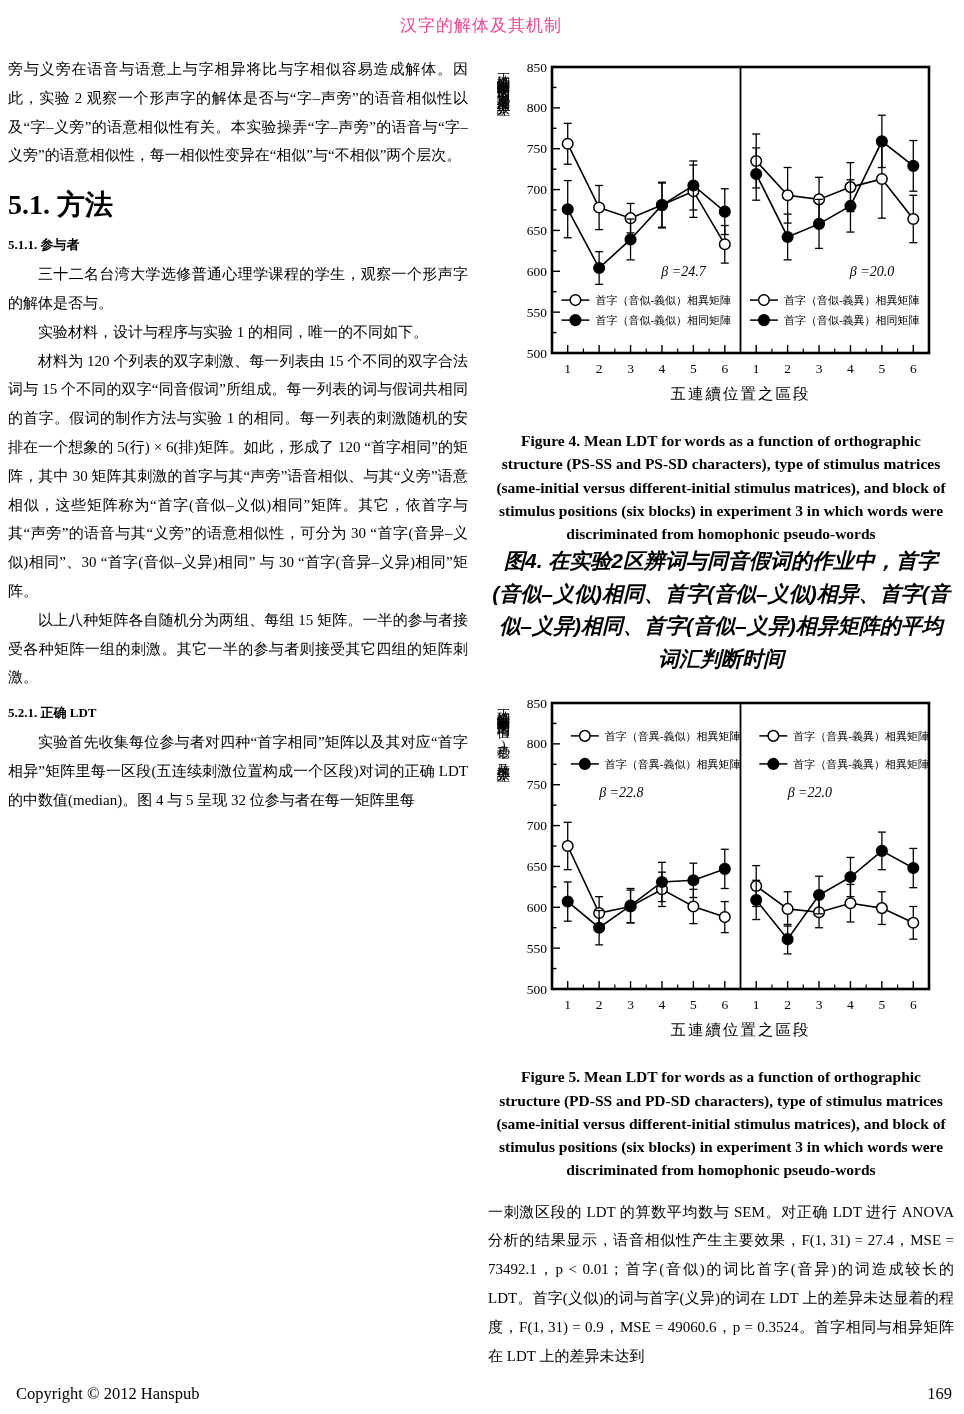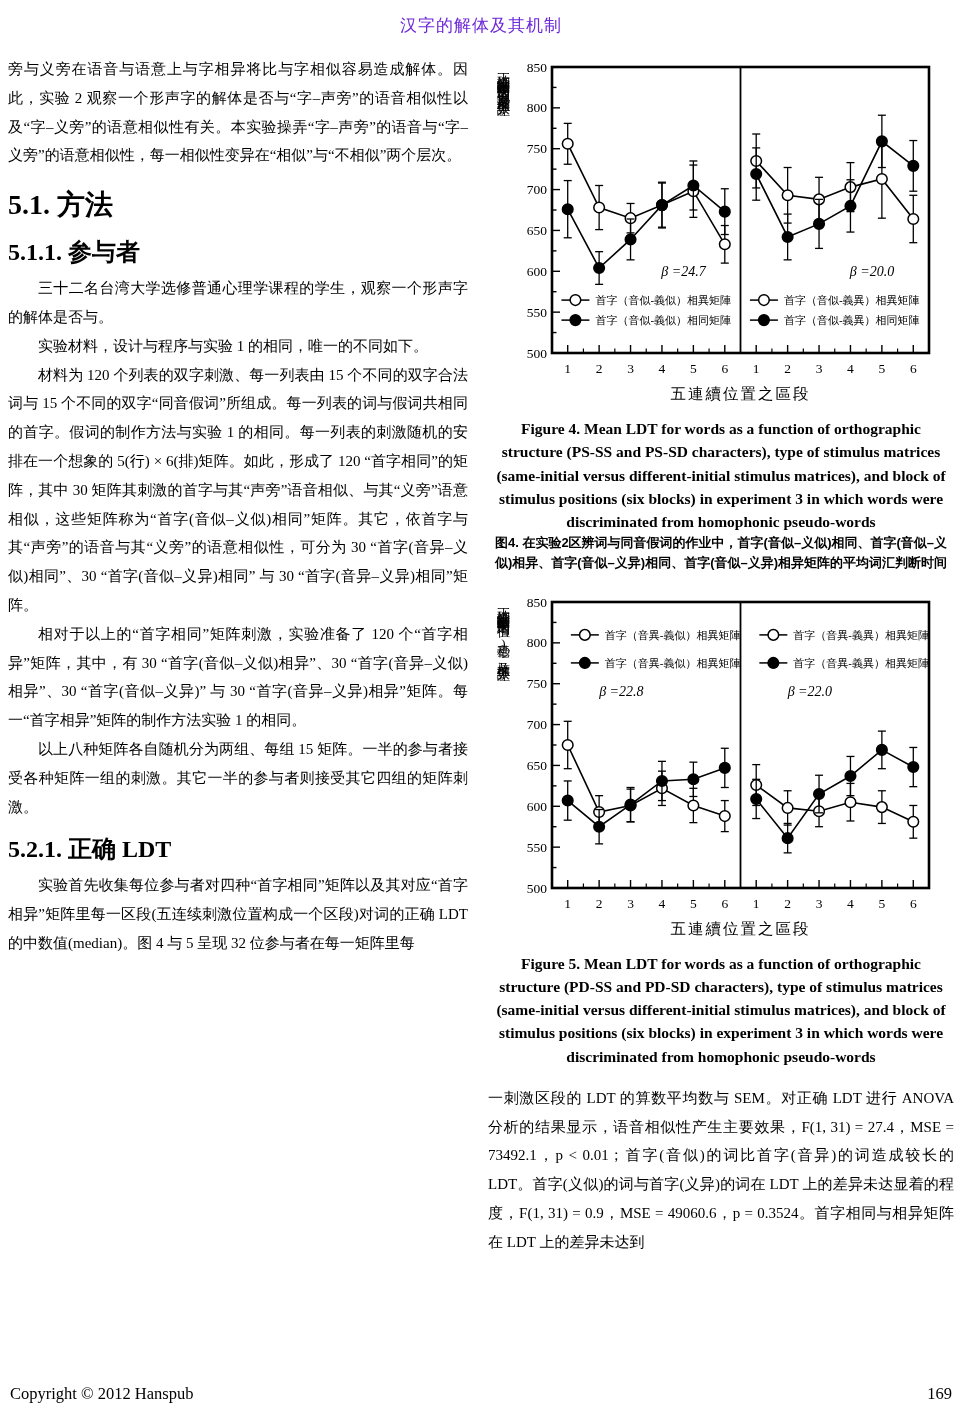--- a/index.html
+++ b/index.html
@@ -3,81 +3,80 @@
 <meta charset="utf-8">
 <style>
   html,body{margin:0;padding:0;}
   body{
     width:964px;height:1414px;background:#ffffff;color:#000;
     font-family:"Liberation Serif","DejaVu Serif",serif;
     position:relative;overflow:hidden;
   }
   .page{padding:10px 10px 0 8px;}
   .header{
-    text-align:center;font-size:17px;color:#6d28d9;
+    text-align:center;font-size:17px;color:#ec4899;
     margin:4px 0 18px 0;letter-spacing:1px;
   }
   .columns{display:flex;gap:20px;}
   .col-left{width:460px;flex:0 0 460px;}
   .col-right{width:466px;flex:0 0 466px;}
 
   
   .body-p{
     font-size:15px;line-height:1.92;text-align:justify;margin:0;
   }
   .body-p.indent{text-indent:2em;}
   h2.heading{font-size:28px;font-weight:bold;margin:16px 0 8px 0;}
-  h3.heading{font-size:24px;font-weight:bold;margin:12px 0 6px 0;}
+  h3.heading{font-size:13px;font-weight:bold;margin:12px 0 6px 0;}
 
   
   .figure{margin-bottom:16px;}
   .fig-row{display:flex;align-items:flex-start;}
   .ylabel{
     writing-mode:vertical-rl;text-orientation:upright;
     font-size:13px;letter-spacing:1.5px;height:292px;width:24px;
     margin-top:8px;font-family:"Liberation Serif",serif;
     flex:0 0 24px;
   }
   svg{display:block;}
   .tick{font:13.5px "Liberation Serif",serif;}
   .legend{font:11px "Liberation Sans",sans-serif;}
   .beta{font:italic 14px "Liberation Serif",serif;}
   .xlabel{font:15.5px "Liberation Sans",sans-serif;letter-spacing:2px;}
 
   .caption-en{
     font-weight:bold;text-align:center;font-size:15.5px;line-height:1.5;
-    margin-top:10px;padding:0 2px;font-family:"Liberation Serif",serif;
+    margin-top:22px;padding:0 2px;font-family:"Liberation Serif",serif;
   }
   .caption-zh{
-    font-weight:bold;text-align:center;font-size:13px;line-height:1.55;
-    font-family:"Liberation Sans","DejaVu Sans",sans-serif;padding:0 2px;
+    font-weight:bold;text-align:center;font-size:21px;line-height:1.55;
+    font-family:"Liberation Sans","DejaVu Sans",sans-serif;padding:0 2px;font-style:italic;
   }
   .right-para{margin-top:14px;}
 
   .footer{
-    position:absolute;left:10px;right:12px;bottom:10px;
+    position:absolute;left:16px;right:12px;bottom:10px;
     display:flex;justify-content:space-between;
     font-size:16.5px;font-family:"Liberation Serif",serif;
   }
 </style>
 </head>
 <body>
 
 <div class="page">
   <div class="header">汉字的解体及其机制</div>
 
   <div class="columns">
     <div class="col-left">
         <p class="body-p">旁与义旁在语音与语意上与字相异将比与字相似容易造成解体。因此，实验 2 观察一个形声字的解体是否与“字–声旁”的语音相似性以及“字–义旁”的语意相似性有关。本实验操弄“字–声旁”的语音与“字–义旁”的语意相似性，每一相似性变异在“相似”与“不相似”两个层次。</p>
         <h2 class="heading">5.1. 方法</h2>
         <h3 class="heading">5.1.1. 参与者</h3>
         <p class="body-p indent">三十二名台湾大学选修普通心理学课程的学生，观察一个形声字的解体是否与。</p>
         <p class="body-p indent">实验材料，设计与程序与实验 1 的相同，唯一的不同如下。</p>
         <p class="body-p indent">材料为 120 个列表的双字刺激、每一列表由 15 个不同的双字合法词与 15 个不同的双字“同音假词”所组成。每一列表的词与假词共相同的首字。假词的制作方法与实验 1 的相同。每一列表的刺激随机的安排在一个想象的 5(行) × 6(排)矩阵。如此，形成了 120 “首字相同”的矩阵，其中 30 矩阵其刺激的首字与其“声旁”语音相似、与其“义旁”语意相似，这些矩阵称为“首字(音似–义似)相同”矩阵。其它，依首字与其“声旁”的语音与其“义旁”的语意相似性，可分为 30 “首字(音异–义似)相同”、30 “首字(音似–义异)相同” 与 30 “首字(音异–义异)相同”矩阵。</p>
-        <p class="body-p indent">相对于以上的“首字相同”矩阵刺激，实验准备了 120 个“首字相异”矩阵，其中，有 30 “首字(音似–义似)相异”、30 “首字(音异–义似)相异”、30 “首字(音似–义异)” 与 30 “首字(音异–义异)相异”矩阵。每一“首字相异”矩阵的制作方法实验 1 的相同。</p>
         <p class="body-p indent">以上八种矩阵各自随机分为两组、每组 15 矩阵。一半的参与者接受各种矩阵一组的刺激。其它一半的参与者则接受其它四组的矩阵刺激。</p>
         <h3 class="heading">5.2.1. 正确 LDT</h3>
         <p class="body-p indent">实验首先收集每位参与者对四种“首字相同”矩阵以及其对应“首字相异”矩阵里每一区段(五连续刺激位置构成一个区段)对词的正确 LDT 的中数值(median)。图 4 与 5 呈现 32 位参与者在每一矩阵里每</p>
       </div>
 
     <div class="col-right">
 
       <div class="figure">
         <div class="fig-row">
           <div class="ylabel">正確詞彙判斷時間之平均值（毫秒）及標準誤差</div>

